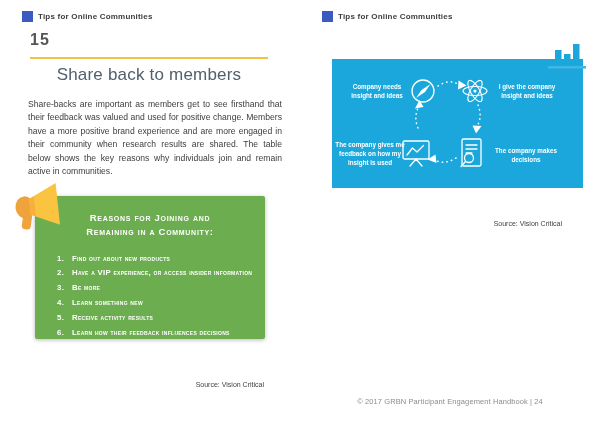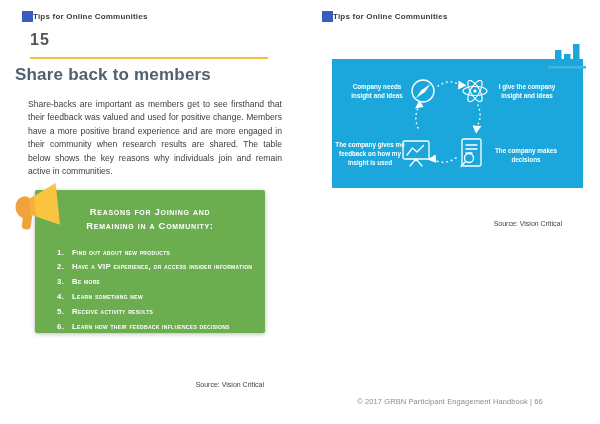--- a/index.html
+++ b/index.html
@@ -6,34 +6,34 @@
   body {
     width:600px; height:424px; position:relative; overflow:hidden;
     background:#ffffff;
     font-family:"Liberation Sans", sans-serif;
   }
   .page { position:absolute; top:0; width:300px; height:424px; }
   #left-page  { left:0; }
   #right-page { left:300px; }
 
   
-  .page-header { position:absolute; top:11px; left:22px; display:flex; align-items:center; }
+  .page-header { position:absolute; top:11px; left:22px; display:flex; align-items:center; gap:5px; }
   .header-square { width:11px; height:11px; background:#3a5bbf; flex:0 0 auto; }
   .header-label { font-size:8px; font-weight:bold; color:#3d3d3d; letter-spacing:.2px; white-space:nowrap; }
 
   
   .chapter-number { position:absolute; top:31px; left:30px; width:238px; text-align:left;
     font-size:16px; font-weight:bold; color:#555; letter-spacing:1px; }
   .yellow-rule { position:absolute; top:57px; left:30px; width:238px; height:2px; background:#f0c23f; }
-  .page-title { position:absolute; top:65px; left:15px; width:268px; text-align:left;
-    font-size:17px; font-weight:bold; color:#51606e; letter-spacing:.2px; }
+  .page-title { position:absolute; top:65px; left:15px; width:268px; text-align:center;
+    font-size:17px; font-weight:normal; color:#51606e; letter-spacing:.2px; }
   .body-text { position:absolute; top:98px; left:28px; width:254px; font-size:8.6px;
     line-height:1.56; color:#3c3c3c; text-align:justify; }
 
-  .reasons-box { position:absolute; left:35px; top:190px; width:230px; height:143px;
+  .reasons-box { position:absolute; left:35px; top:196px; width:230px; height:143px;
     background:#6cad50; border-radius:2px; box-shadow:0 1px 4px rgba(0,0,0,.28); }
   .megaphone-wrap { position:absolute; left:11px; top:182px; width:56px; height:52px; z-index:2; }
   .reasons-title { margin:15px 8px 0; text-align:center; color:#fff; font-weight:bold;
     font-size:9.5px; font-variant:small-caps; letter-spacing:.7px; line-height:1.5; }
   .reasons-list { list-style:none; margin:14px 0 0; padding:0 8px 0 22px; }
   .reasons-list li { display:flex; gap:5px; color:#fff; font-weight:bold; font-size:7.8px;
     font-variant:small-caps; letter-spacing:.3px; margin-bottom:5.5px; line-height:1.2; }
   .reasons-list .num { min-width:10px; }
 
   .source-note { position:absolute; font-size:7px; color:#3e3e3e; }
@@ -172,14 +172,14 @@
   <div class="chart-logo-wrap">
     <svg width="44" height="32" viewBox="0 0 44 32">
       <rect x="10" y="10" width="6.5" height="14" fill="#1ba7dc"></rect>
       <rect x="19" y="14" width="6.5" height="10" fill="#1ba7dc"></rect>
       <rect x="28" y="4" width="6.5" height="20" fill="#1ba7dc"></rect>
       <rect x="3" y="26" width="38" height="2.6" fill="#3fb7e4"></rect>
     </svg>
   </div>
 
   <div class="source-note" id="right-source">Source: Vision Critical</div>
-  <div class="page-footer">© 2017 GRBN Participant Engagement Handbook | 66</div>
+  <div class="page-footer">© 2017 GRBN Participant Engagement Handbook | 24</div>
 </div>
 
 </body></html>

